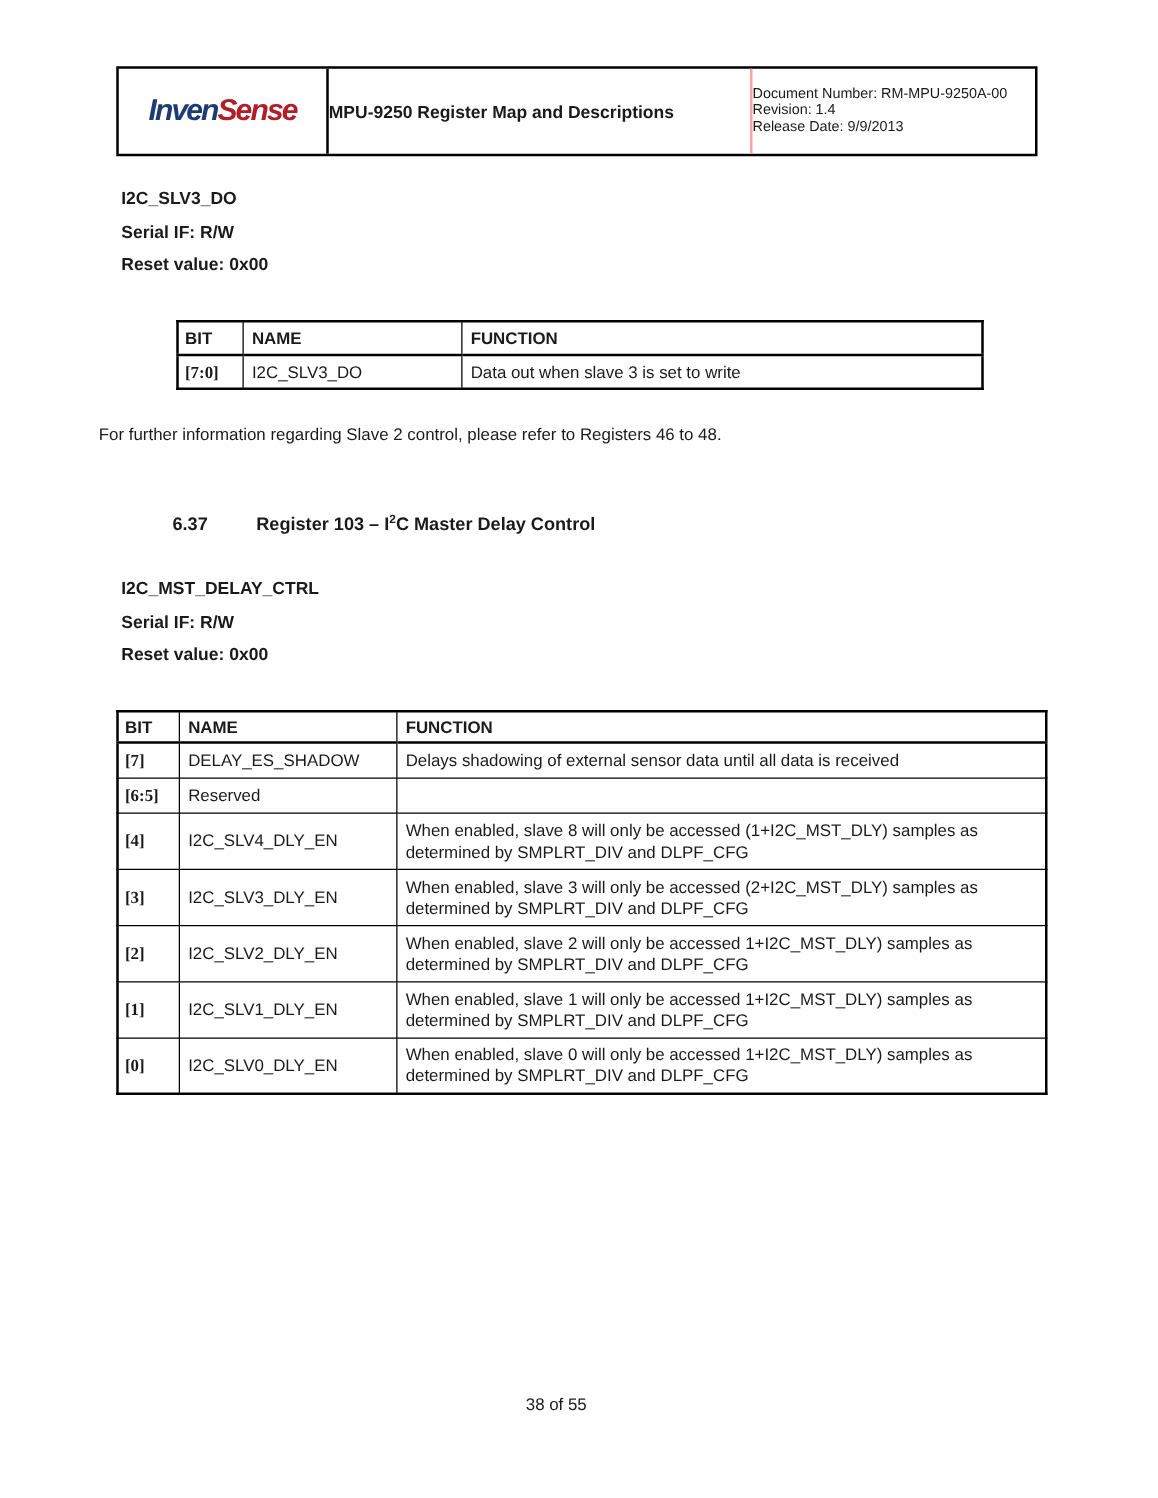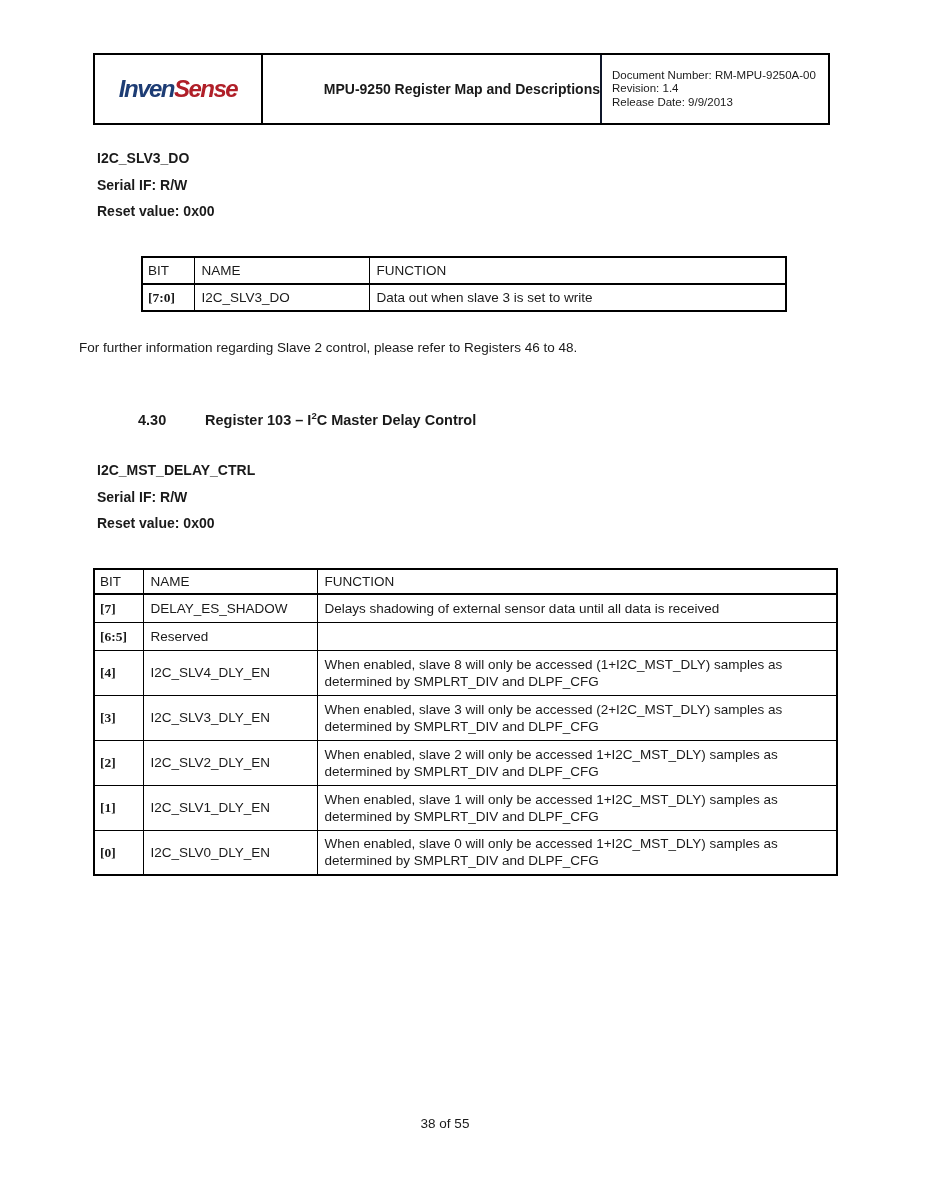--- a/index.html
+++ b/index.html
@@ -17,22 +17,22 @@
   .doc-header {
     position: absolute;
     left: 93px; top: 53px;
     width: 737px; height: 72px;
     border: 2px solid #000;
     box-sizing: border-box;
     display: flex;
   }
   .hdr-cell { box-sizing: border-box; display: flex; align-items: center; }
   .hdr-logo-cell { width: 168px; border-right: 2px solid #000; justify-content: center; }
-  .hdr-title-cell { width: 339px; border-right: 2px solid #0f172a; justify-content: flex-end; }
-  .hdr-info-cell { flex: 1; padding-left: 10px; }
+  .hdr-title-cell { width: 339px; border-right: 2px solid #fca5a5; justify-content: flex-start; }
+  .hdr-info-cell { flex: 1; padding-left: 0; }
   .logo {
     font-style: italic; font-weight: bold;
     font-size: 24px; letter-spacing: -1.5px;
     white-space: nowrap;
   }
   .doc-title { font-weight: bold; font-size: 14px; text-align: center; }
   .doc-info { font-size: 11.5px; line-height: 13.5px; }
 
   
   .reg-block { position: absolute; left: 97px; }
@@ -49,21 +49,21 @@
     border: 1px solid #000;
     padding: 3px 7px 3px 5px;
     vertical-align: middle;
     text-align: left;
     overflow: hidden;
     line-height: 17px;
   }
   table.reg-table td.name-cell, table.reg-table td.func-cell,
   table.reg-table th.name-cell, table.reg-table th.func-cell { padding-left: 7px; }
   table.reg-table { border: 2px solid #000; }
-  table.reg-table th { font-weight: normal; border-bottom: 2px solid #000; }
+  table.reg-table th { font-weight: bold; border-bottom: 2px solid #000; }
   table.reg-table td.bit-cell { font-weight: bold; font-family: Liberation Serif, serif; }
 
   #table-slv3 { left: 141px; top: 256px; width: 644px; }
   #table-slv3 col.c-bit { width: 52px; }
   #table-slv3 col.c-name { width: 175px; }
   #table-slv3 col.c-func { width: 417px; }
   #table-slv3 tr { height: 27px; }
 
   #table-mst { left: 93px; top: 568px; width: 743px; }
   #table-mst col.c-bit { width: 49px; }
@@ -143,21 +143,21 @@
       <td class="bit-cell">[7:0]</td>
       <td class="name-cell">I2C_SLV3_DO</td>
       <td class="func-cell">Data out when slave 3 is set to write</td>
     </tr>
   </tbody>
     </table>
 
   <div class="note">For further information regarding Slave 2 control, please refer to Registers 46 to 48.</div>
 
   <div class="section-heading">
-    <span class="sec-num">4.30</span><span>Register 103 – I</span><sup>2</sup><span>C Master Delay Control</span>
+    <span class="sec-num">6.37</span><span>Register 103 – I</span><sup>2</sup><span>C Master Delay Control</span>
   </div>
 
   <div class="reg-block" style="top:462px">
     <div class="line">I2C_MST_DELAY_CTRL</div>
     <div class="line">Serial IF: R/W</div>
     <div class="line">Reset value: 0x00</div>
   </div>
 
   <table class="reg-table" id="table-mst">
     <colgroup>

